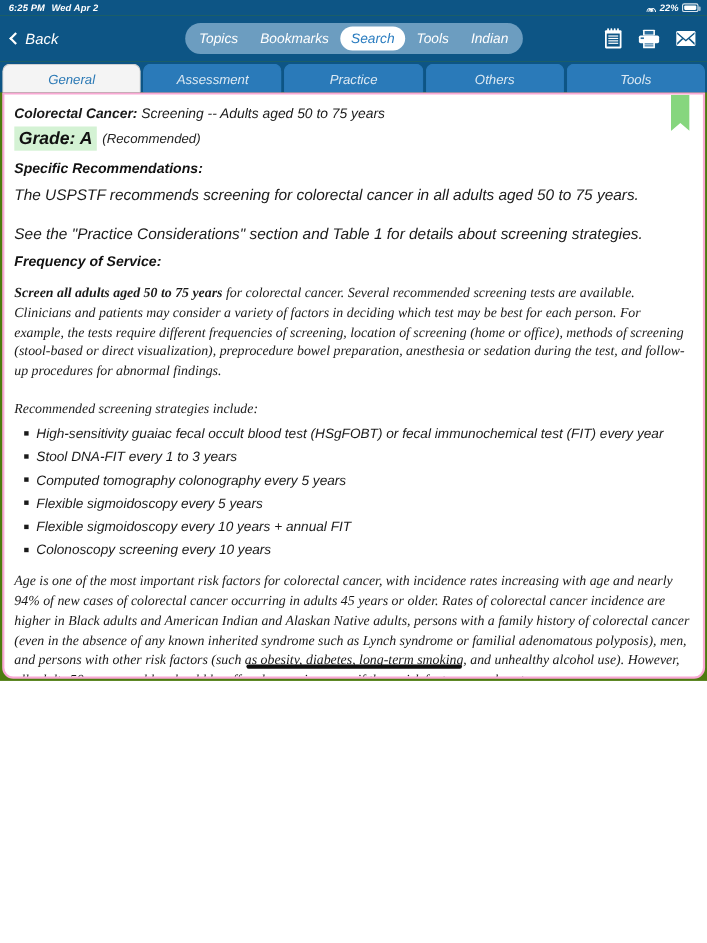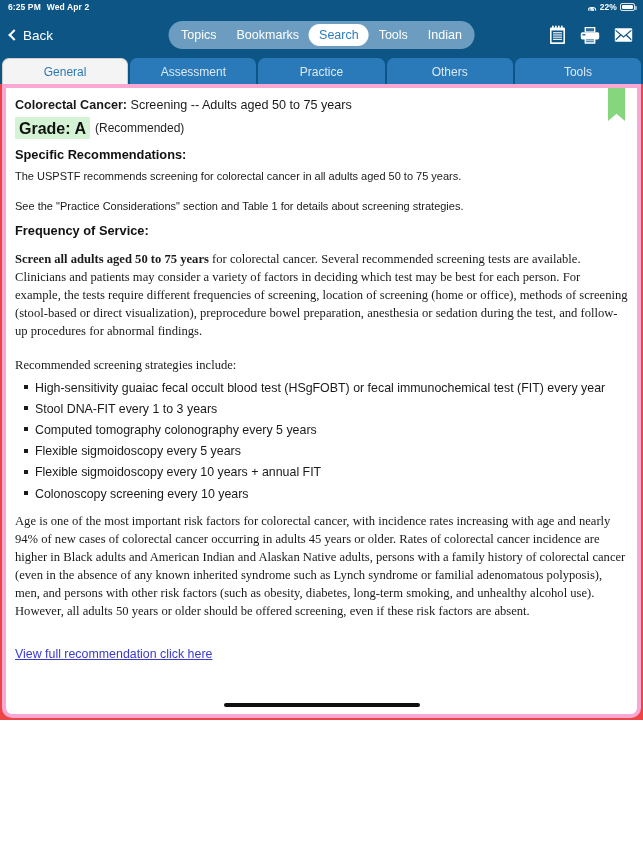--- a/index.html
+++ b/index.html
@@ -3,21 +3,21 @@
 <meta charset="utf-8">
 <style>
   * { margin:0; padding:0; box-sizing:border-box; }
   html, body {
     width:643px; height:857px;
     background:#ffffff;
     font-family:"Liberation Sans", sans-serif;
     -webkit-font-smoothing:antialiased;
     overflow:hidden;
   }
-  #app { position:relative; width:643px; height:720px; background:#ef4444; }
+  #app { position:relative; width:643px; height:619px; background:#4d7c0f;font-style:italic; }
 
   
   .statusbar {
     height:14px; width:100%;
     background:#0d5585;
     display:flex; align-items:center; justify-content:space-between;
     padding:0 8px;
     color:#ffffff;
     font-size:8.5px; font-weight:bold;
     letter-spacing:0.1px;
@@ -112,21 +112,21 @@
     background:#f4f4f4;
     color:#2b79b5;
     border-color:#cfcfcf;
   }
 
   
   .content {
     position:absolute;
     left:2px; right:2px; top:84px; bottom:2px;
     background:#ffffff;
-    border:4px solid #f9a8d4;
+    border:2px solid #f9a8d4;
     border-radius:0 0 10px 10px;
     overflow:hidden;
   }
   .doc { padding:8px 9px 0 9px; position:relative; }
 
   .ribbon {
     position:absolute; right:12px; top:0;
     width:17px; height:33px;
     background:#86d67e;
     clip-path:polygon(0 0, 100% 0, 100% 100%, 50% 78%, 0 100%);
@@ -142,21 +142,21 @@
     font-size:16px; font-weight:bold; color:#111;
     line-height:1.2;
   }
   .grade-note { font-size:12px; color:#222; }
 
   h2.sec {
     font-size:12.8px; font-weight:bold; color:#111;
     margin-top:7px; line-height:1.4;
   }
   p.sans {
-    font-size:11px; color:#1a1a1a; line-height:1.45; margin-top:5px;
+    font-size:14px; color:#1a1a1a; line-height:1.45; margin-top:5px;
   }
   p.serif {
     font-family:"Liberation Serif", serif;
     font-size:12.6px; color:#1a1a1a; line-height:1.42; margin-top:11px;
     text-align:left;
   }
   p.serif b { font-weight:bold; }
   p.serif-lead {
     font-family:"Liberation Serif", serif;
     font-size:12.6px; color:#1a1a1a; margin-top:17px;

